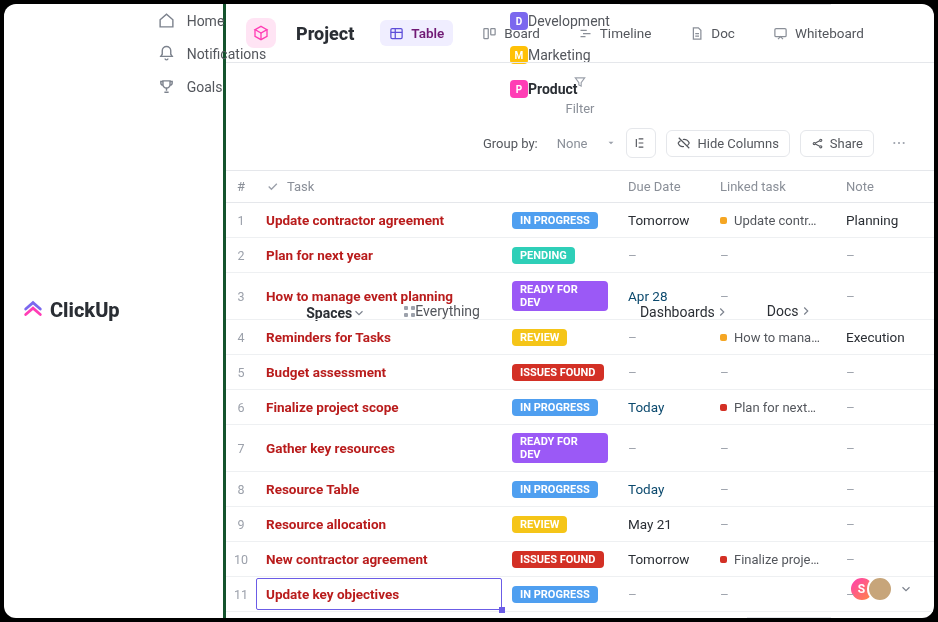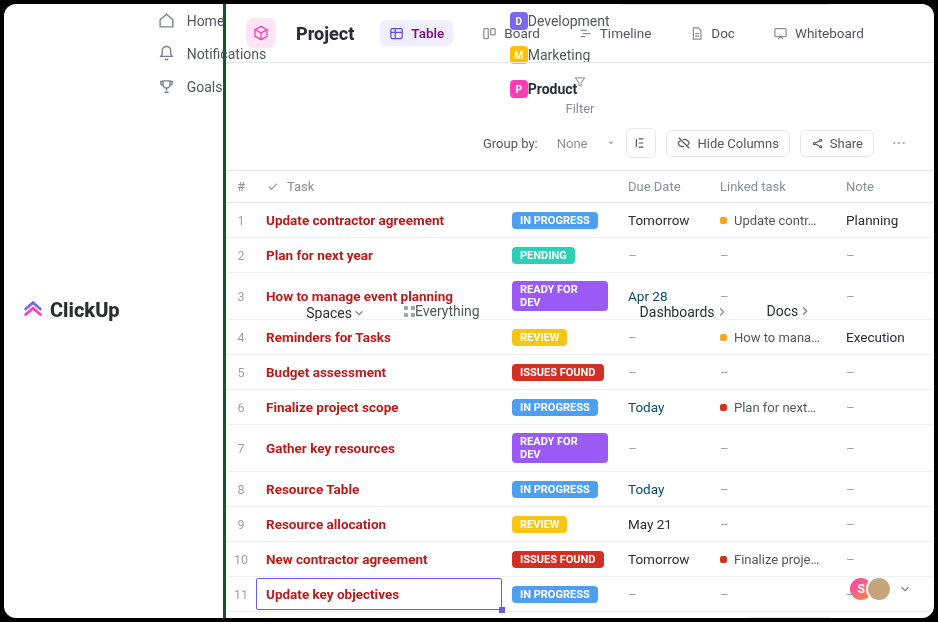--- a/index.html
+++ b/index.html
@@ -4,21 +4,21 @@
 <style>
 * { margin: 0; padding: 0; box-sizing: border-box; }
 body { font-family: -apple-system, BlinkMacSystemFont, "Segoe UI", Roboto, sans-serif; background: #000; padding: 4px; width: 938px; height: 622px; overflow: hidden; font-size: 14px; color: #2a2e34; }
 .app { background: #fff; border-radius: 12px; width: 100%; height: 100%; display: flex; overflow: hidden; }
 .sidebar { width: 222px; border-right: 3px solid #14532d; display: flex; }
 .logo-row { display: flex; align-items: center; gap: 6px; padding: 16px 18px 18px 18px; font-weight: 800; font-size: 20px; }
 .logo-mark { width: 22px; height: 22px; }
 .nav { padding: 0 10px; }
 .nav-item { display: flex; align-items: center; gap: 12px; padding: 8px 10px; border-radius: 6px; color: #54575d; cursor: pointer; }
 .nav-item svg { width: 17px; height: 17px; stroke: #7c828d; }
-.section-header { display: flex; align-items: center; justify-content: flex-start; padding: 14px 18px 10px 20px; font-weight: 400; font-size: 14px; }
+.section-header { display: flex; align-items: center; justify-content: flex-start; padding: 14px 18px 10px 20px; font-weight: 700; font-size: 14px; }
 .chev { width: 14px; height: 14px; stroke: #7c828d; }
 .space-item { display: flex; align-items: center; padding: 8px 10px 8px 20px; color: #54575d; cursor: pointer; }
 .space-item.active { font-weight: 700; color: #2a2e34; }
 .sq { width: 18px; height: 18px; border-radius: 4px; display: flex; align-items: center; justify-content: center; font-size: 10px; font-weight: 700; color: #fff; }
 .collapsible { display: flex; align-items: center; justify-content: space-between; padding: 12px 18px 12px 20px; border-top: 1px solid #e5e7eb; cursor: pointer; }
 .avatars { margin-top: auto; padding: 16px 18px; display: flex; align-items: center; }
 .avatar { width: 26px; height: 26px; border-radius: 50%; border: 2px solid #fff; display: flex; align-items: center; justify-content: center; font-weight: 700; color: #fff; font-size: 12px; }
 .avatar:nth-child(2) { margin-left: -8px; }
 .main { flex: 1; display: flex; flex-direction: column; min-width: 0; }
 .topbar { display: flex; align-items: center; gap: 20px; padding: 14px 20px; border-bottom: 1px solid #e5e7eb; }

